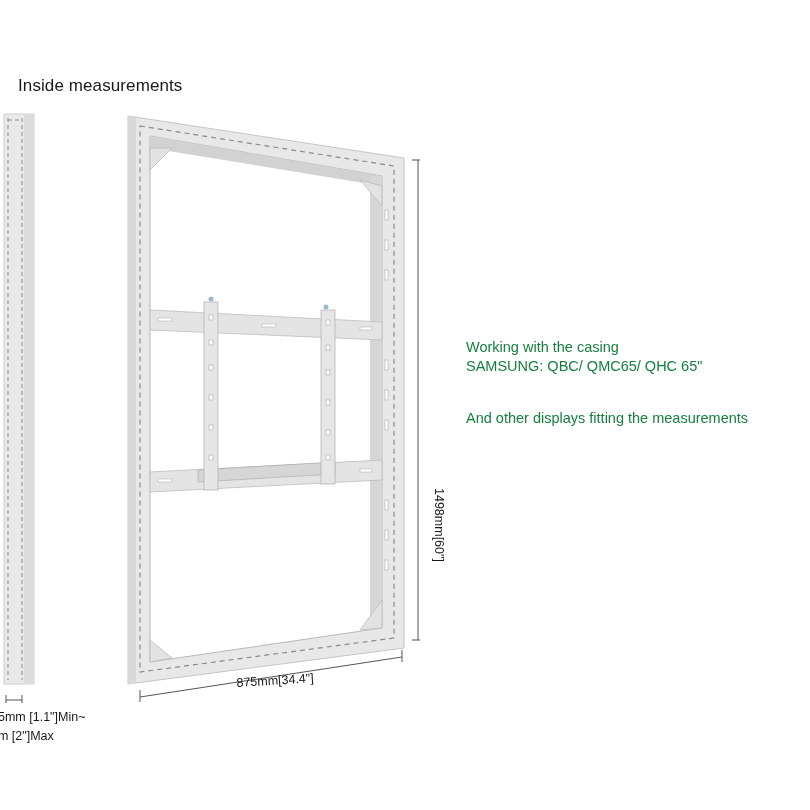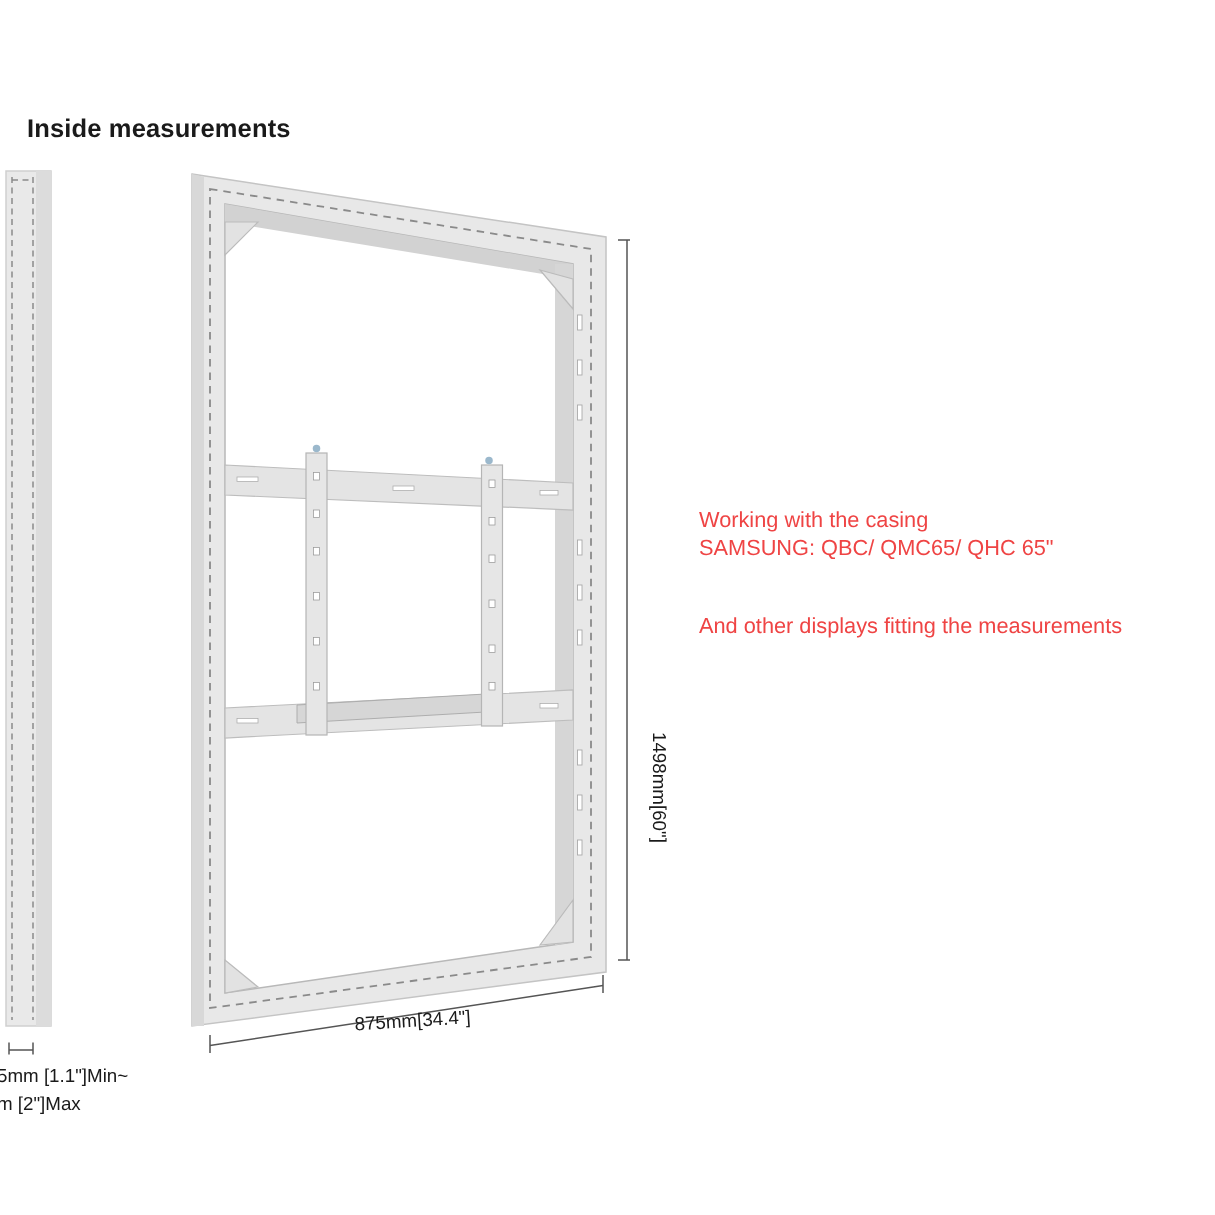--- a/index.html
+++ b/index.html
@@ -1,20 +1,20 @@
 <!DOCTYPE html>
 <html><head>
 <meta charset="utf-8">
 <style>
   html, body { margin: 0; padding: 0; background: #ffffff; }
   body { width: 810px; height: 810px; position: relative; overflow: hidden;
          font-family: "Liberation Sans", "DejaVu Sans", sans-serif; color: #1a1a1a; }
-  .title { position: absolute; left: 18px; top: 76px; font-size: 17px; font-weight: bold; letter-spacing: 0.1px; }
+  .title { position: absolute; left: 18px; top: 76px; font-size: 17px; font-weight: normal; letter-spacing: 0.1px; }
   .art { position: absolute; left: 0; top: 0; }
-  .side-note { position: absolute; left: 466px; font-size: 14.5px; line-height: 19px; color: #ef4444; }
+  .side-note { position: absolute; left: 466px; font-size: 14.5px; line-height: 19px; color: #15803d; }
   .note1 { top: 338px; }
   .note2 { top: 409px; text-align: center; }
   .depth-label { position: absolute; left: -2px; top: 708px; font-size: 12.5px; line-height: 19px; }
   .depth-label.l2 { top: 727px; left: -9px; }
   .width-label { position: absolute; left: 236px; top: 676px; font-size: 12.5px; transform: rotate(-3.6deg); transform-origin: left top; }
   .height-label { position: absolute; left: 446px; top: 488px; font-size: 12.5px; transform: rotate(90deg); transform-origin: left top; white-space: nowrap; }
 </style>
 </head>
 <body>
 

